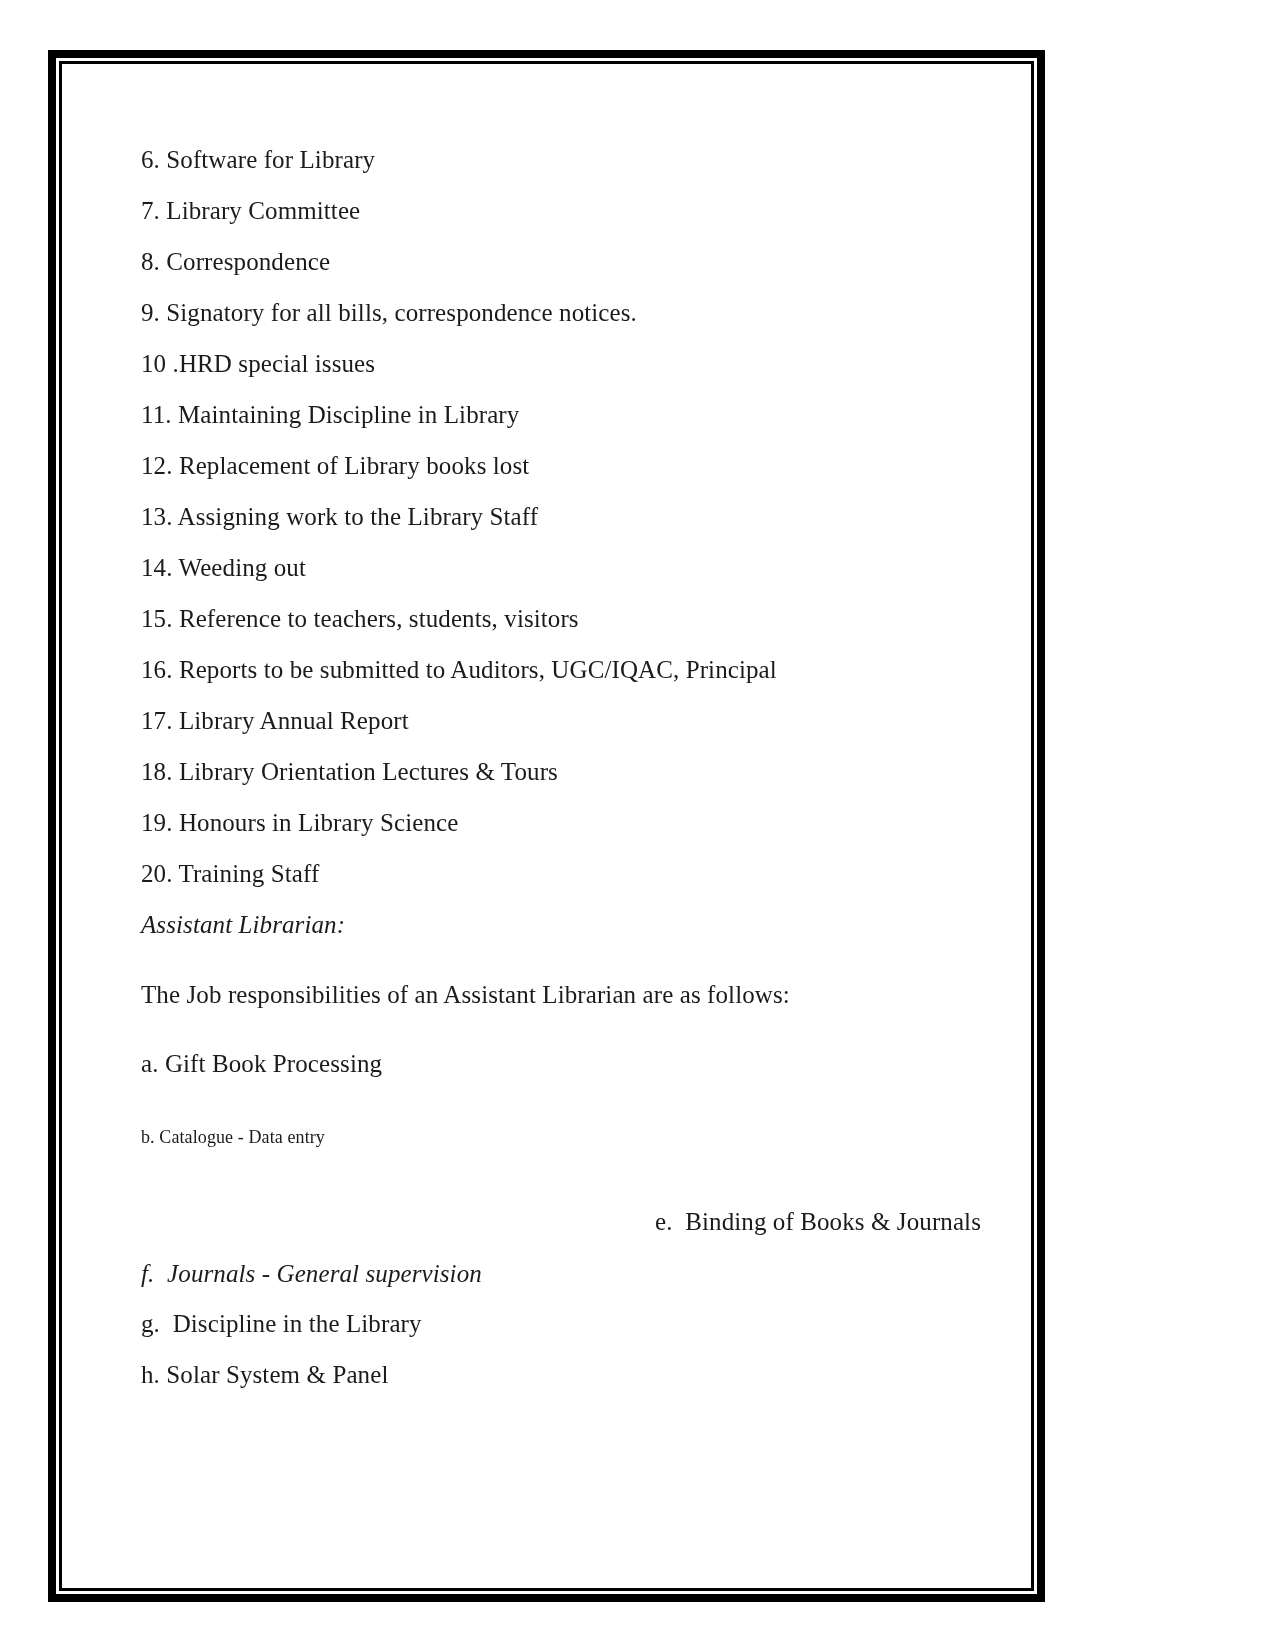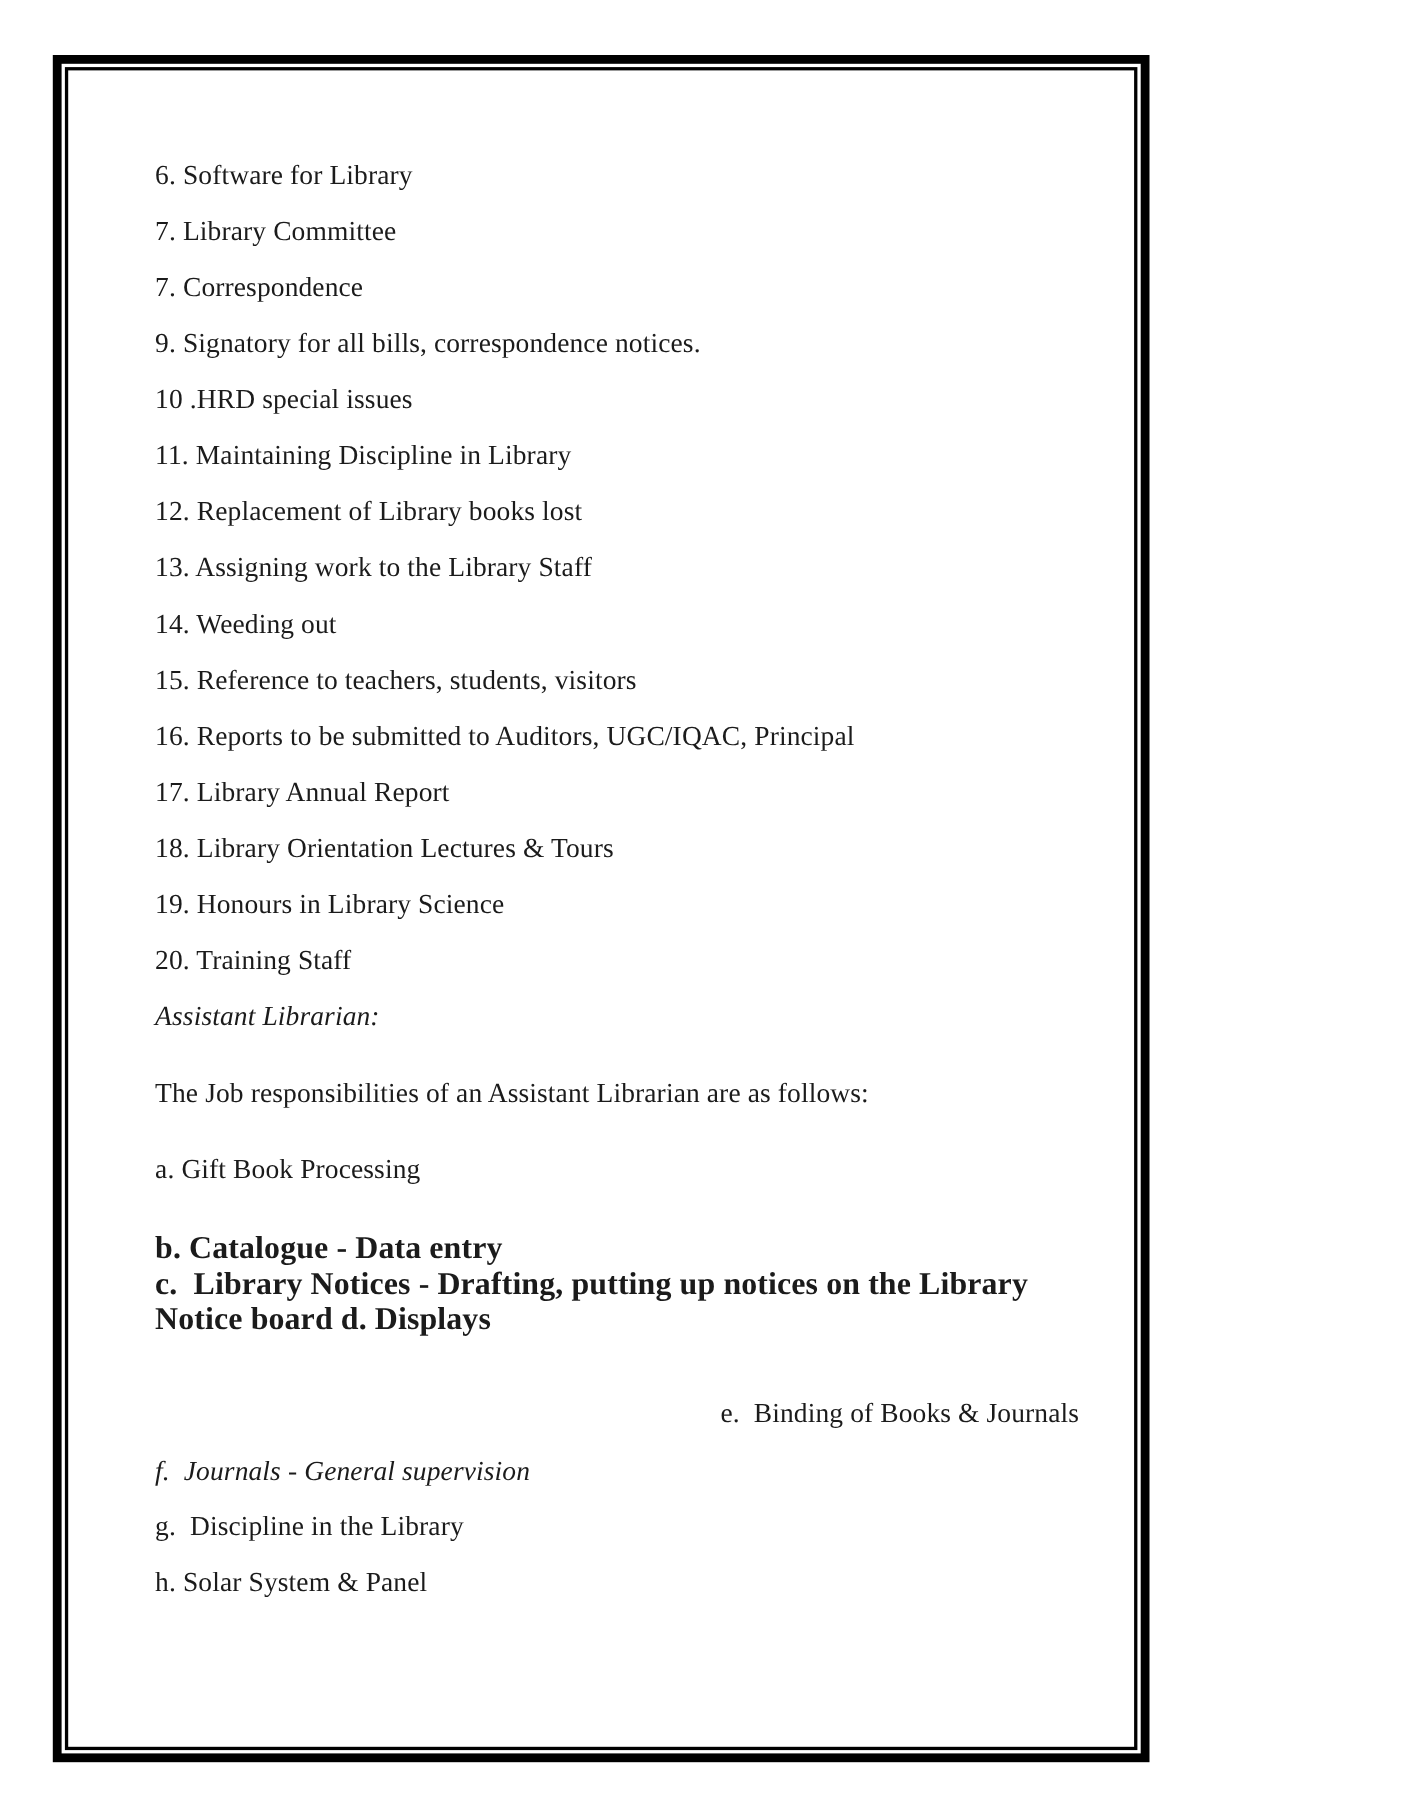--- a/index.html
+++ b/index.html
@@ -42,65 +42,64 @@
     overflow: hidden;
   }
   .line {
     margin: 0 0 21px 0;
     font-size: 25px;
     line-height: 30px;
     white-space: pre-wrap;
     letter-spacing: 0.1px;
   }
   .pair-line {
-    font-size: 29px;
+    font-size: 18px;
     line-height: 30px;
     white-space: pre-wrap;
     letter-spacing: 0.1px;
-    font-weight: bold;
   }
   .mb40 { margin-bottom: 40px; font-style: italic; }
   .mb39 { margin-bottom: 39px; }
   .mb41 { margin-bottom: 41px; }
   .mb55 { margin-bottom: 55px; }
   .mb22 { margin-bottom: 22px; text-align: right; }
   .mb20 { margin-bottom: 20px; font-style: italic; }
   .mb0  { margin-bottom: 0; }
 </style>
 </head>
 <body>
 
 <div class="page">
   <div class="frame">
     <div class="frame-inner">
       <div class="content">
 
         <p class="line">6. Software for Library</p>
         <p class="line">7. Library Committee</p>
-        <p class="line">7. Correspondence</p>
+        <p class="line">8. Correspondence</p>
         <p class="line">9. Signatory for all bills, correspondence notices.</p>
         <p class="line">10 .HRD special issues</p>
         <p class="line">11. Maintaining Discipline in Library</p>
         <p class="line">12. Replacement of Library books lost</p>
         <p class="line">13. Assigning work to the Library Staff</p>
         <p class="line">14. Weeding out</p>
         <p class="line">15. Reference to teachers, students, visitors</p>
         <p class="line">16. Reports to be submitted to Auditors, UGC/IQAC, Principal</p>
         <p class="line">17. Library Annual Report</p>
         <p class="line">18. Library Orientation Lectures &amp; Tours</p>
         <p class="line">19. Honours in Library Science</p>
         <p class="line">20. Training Staff</p>
 
         <p class="line mb40">Assistant Librarian:</p>
 
         <p class="line mb39">The Job responsibilities of an Assistant Librarian are as follows:</p>
 
         <p class="line mb41">a. Gift Book Processing</p>
 
-        <p class="line mb55"><span class="pair-line">b. Catalogue - Data entry</span><br><span class="pair-line">c.  Library Notices - Drafting, putting up notices on the Library Notice board d. Displays</span></p>
+        <p class="line mb55"><span class="pair-line">b. Catalogue - Data entry</span><br></p>
 
         <p class="line mb22">e.  Binding of Books &amp; Journals</p>
         <p class="line mb20">f.  Journals - General supervision</p>
         <p class="line">g.  Discipline in the Library</p>
         <p class="line mb0">h. Solar System &amp; Panel</p>
 
       </div>
     </div>
   </div>
 </div>

